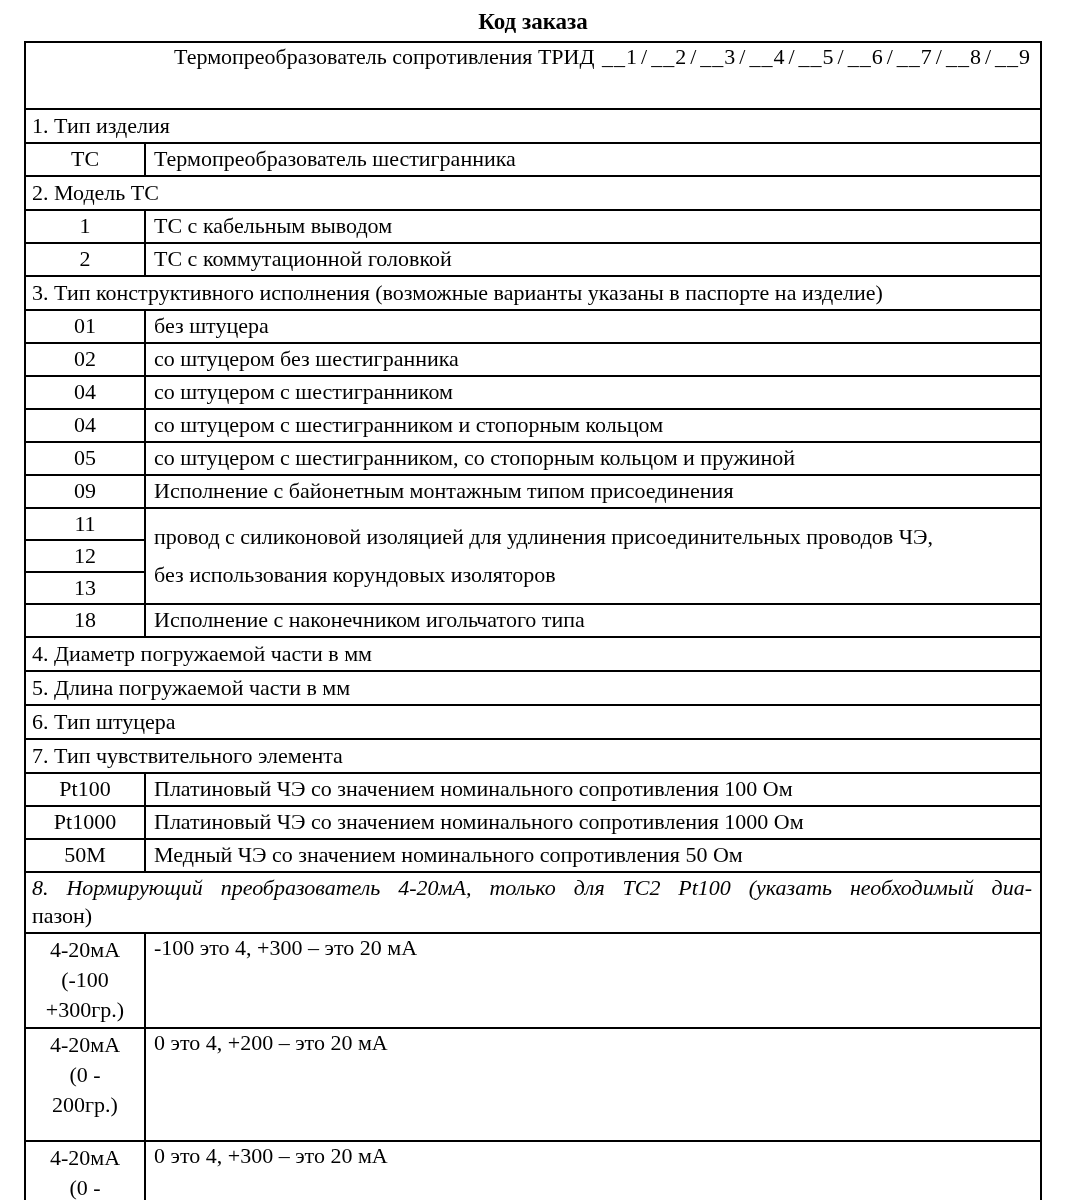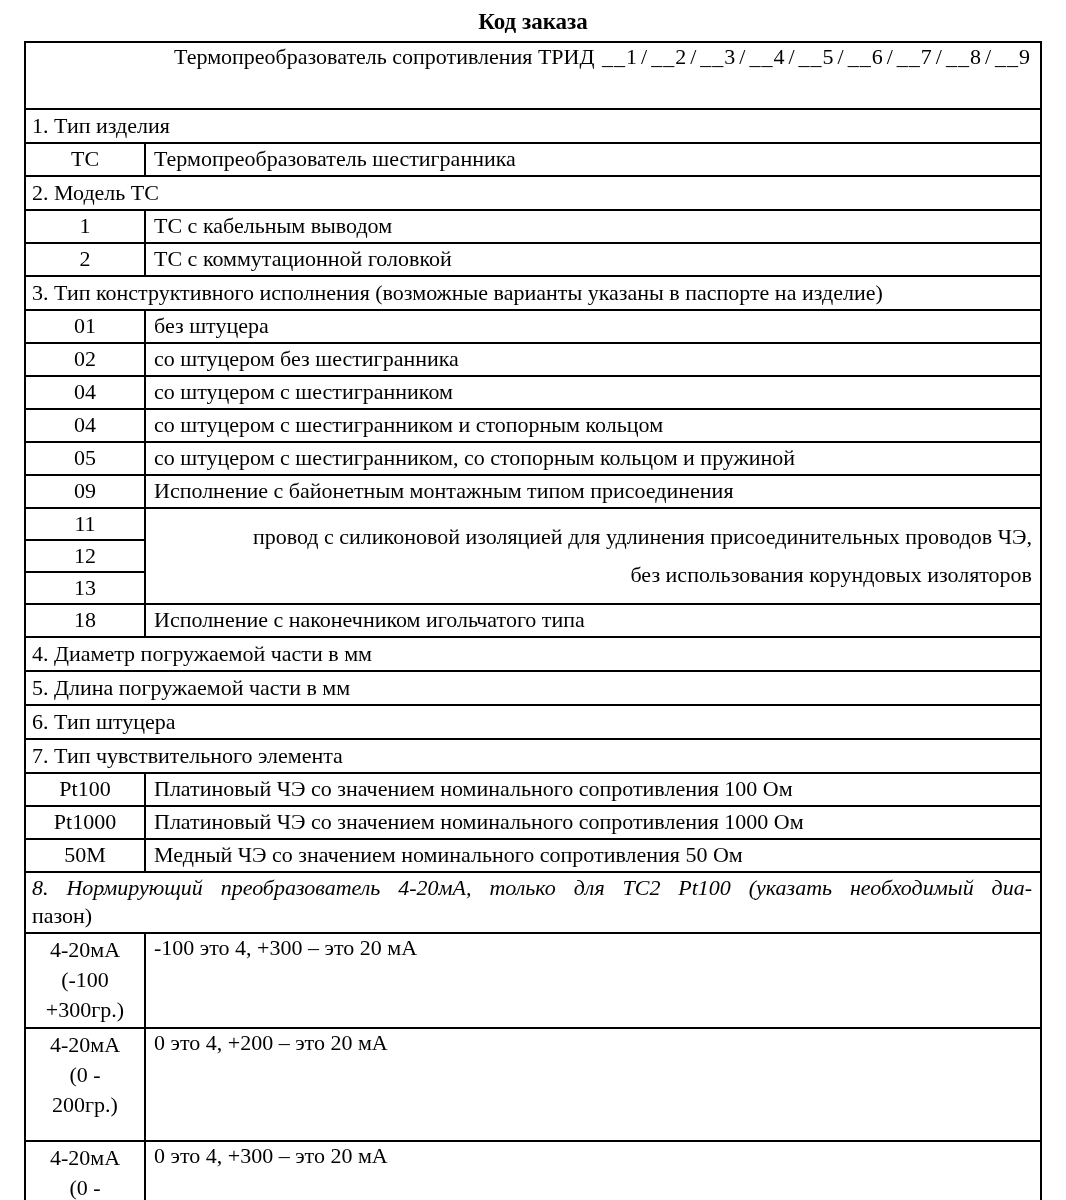--- a/index.html
+++ b/index.html
@@ -61,21 +61,21 @@
     padding-left: 6px;
   }
   
   td.cell-code {
     text-align: center;
     height: 28px;
   }
   td.cell-desc { }
   
   td.cell-desc-merged {
-    text-align: right;
+    text-align: left;
     vertical-align: middle;
     white-space: pre-line;
     line-height: 38px;
     border-radius: 12px;
   }
   tr.row-multi td.cell-code { height: 27px; text-align: center; }
   
   td.cell-section8 { padding-left: 6px; }
   .just-line {
     text-align: justify;

